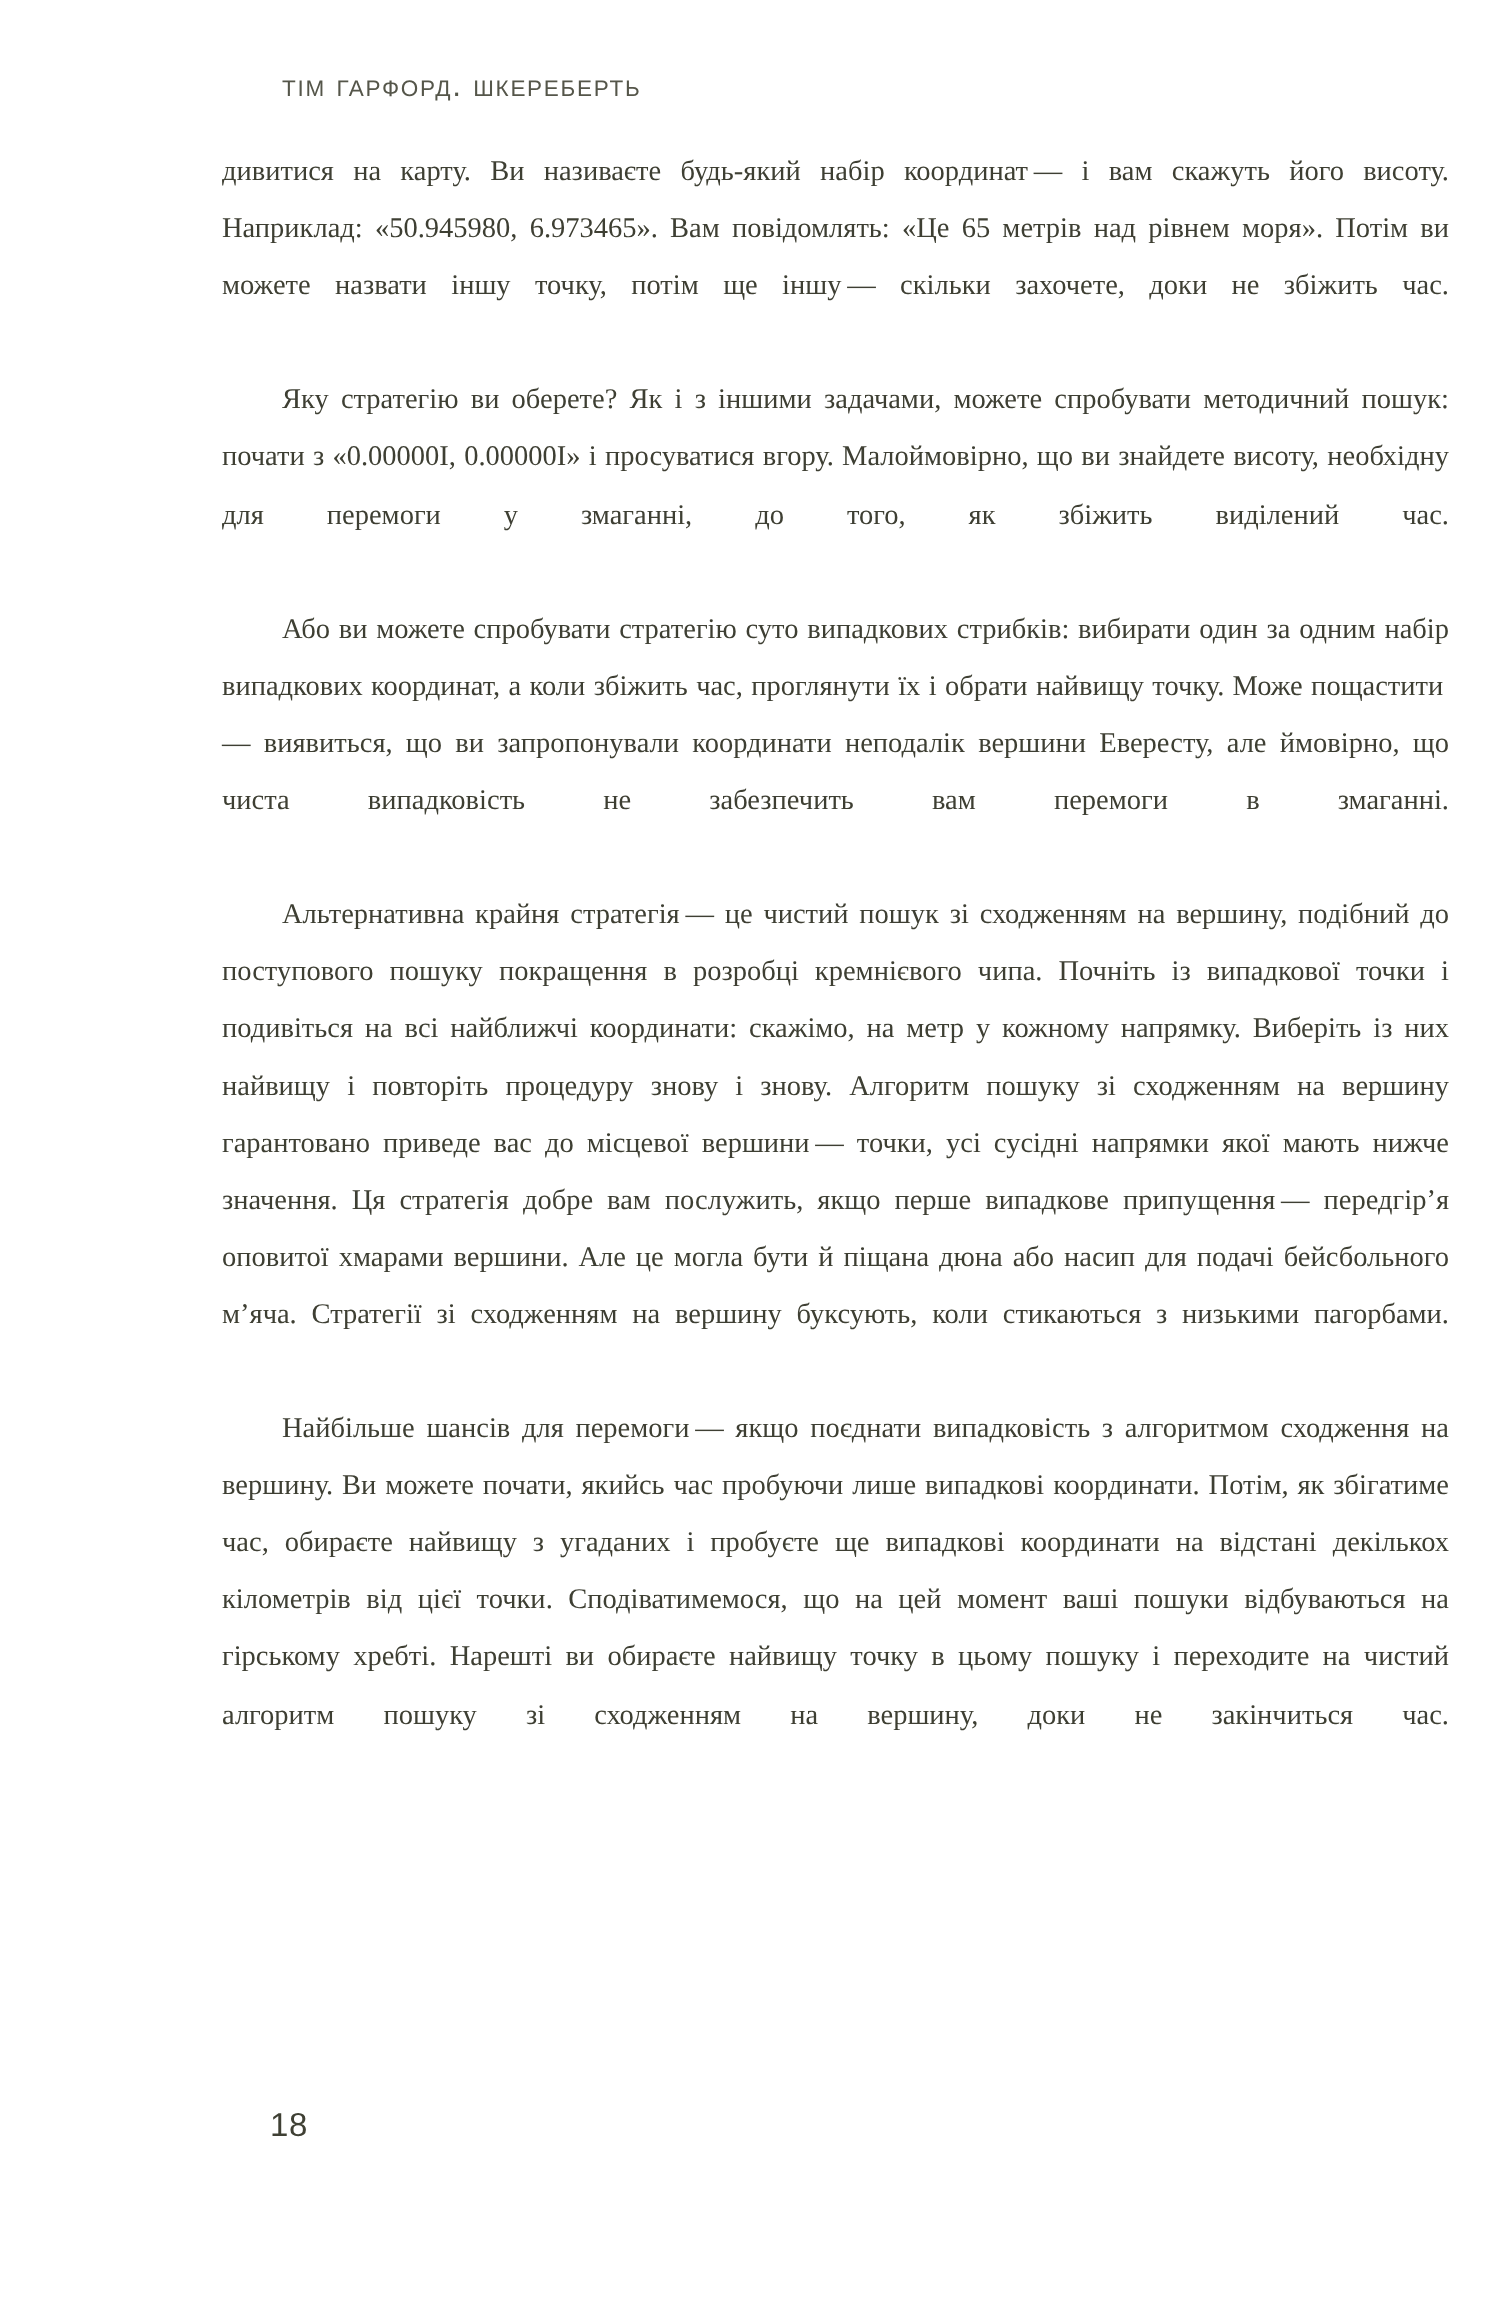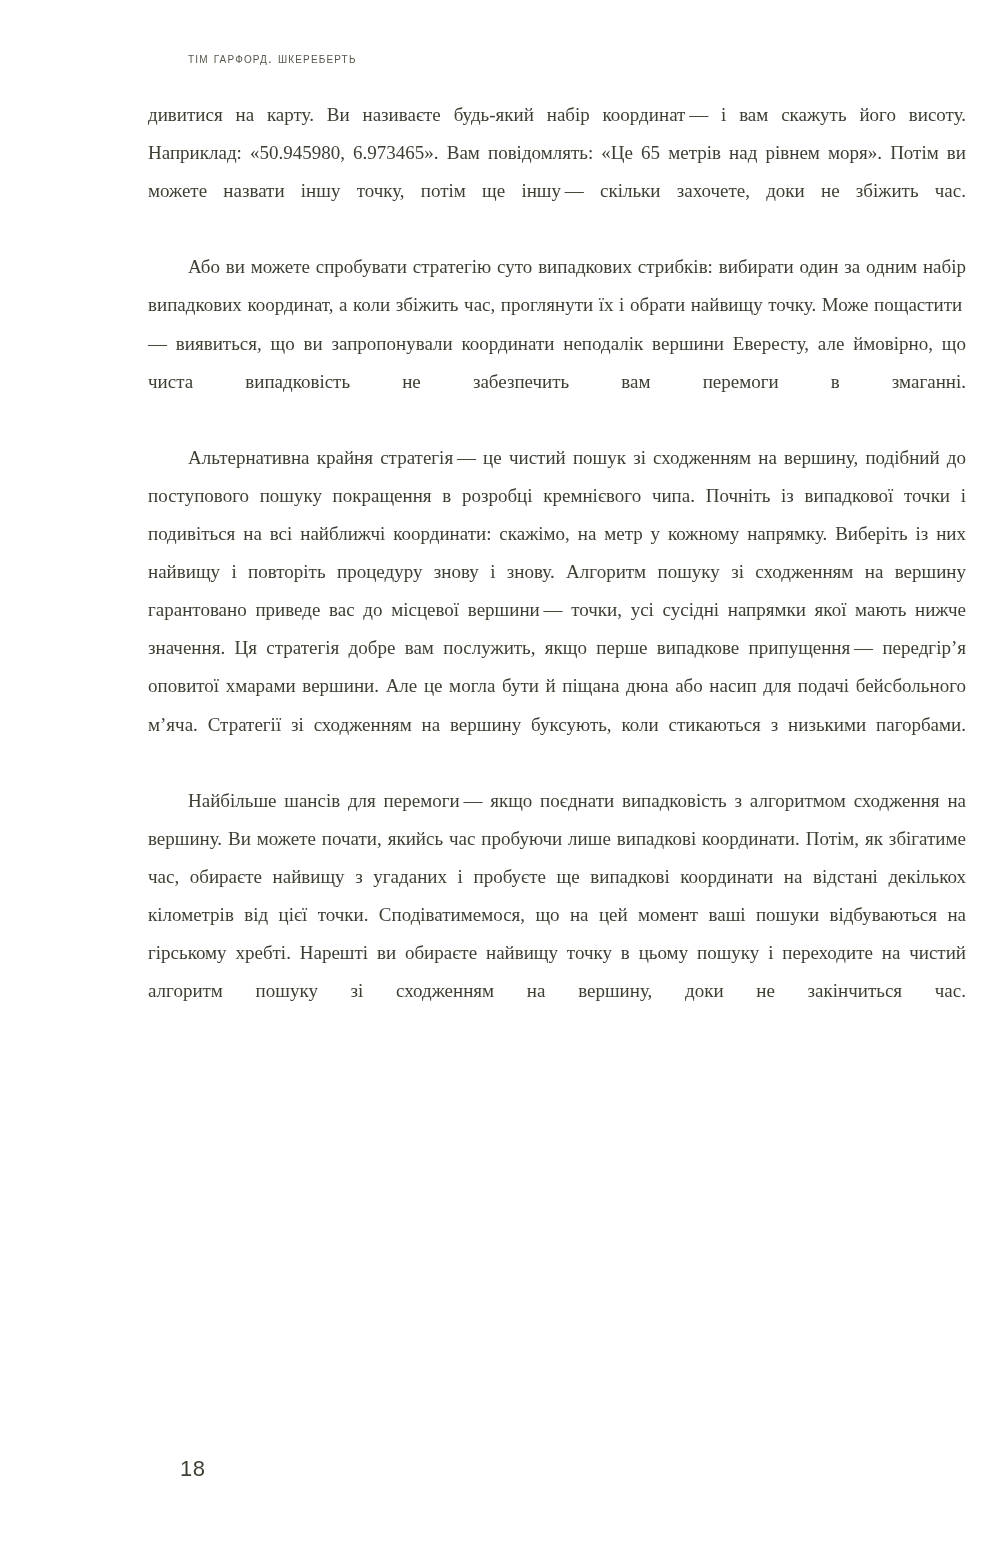--- a/index.html
+++ b/index.html
@@ -17,21 +17,21 @@
     overflow: hidden;
     font-family: "Liberation Serif", "DejaVu Serif", serif;
   }
 
   
   .running-head {
     position: absolute;
     left: 188px;
     top: 48px;
     font-family: "Liberation Sans", "DejaVu Sans", sans-serif;
-    font-size: 14px;
+    font-size: 21px;
     line-height: 20px;
     letter-spacing: 1.15px;
     color: #55564a;
     font-variant: small-caps;
     text-transform: lowercase;
     white-space: nowrap;
   }
   
 
   
@@ -63,37 +63,38 @@
   .textblock p::after {
     content: "";
     display: inline-block;
     width: 100%;
   }
 
   
   .folio {
     position: absolute;
     left: 180px;
-    top: 1456px;
+    top: 1404px;
     font-family: "Liberation Sans", "DejaVu Sans", sans-serif;
     font-size: 22px;
     line-height: 26px;
     color: #3f4034;
     letter-spacing: 0.5px;
   }
 </style>
 </head>
 <body>
 
 <div class="page">
 
   <div class="running-head">Тім Гарфорд. Шкереберть</div>
 
   <div class="textblock">
     <p class="no-indent">дивитися на карту. Ви називаєте будь-який набір координат — і вам скажуть його висоту. Наприклад: «50.945980, 6.973465». Вам повідомлять: «Це 65 метрів над рівнем моря». Потім ви можете назвати іншу точку, потім ще іншу — скільки захочете, доки не збіжить час.</p>
+    <p>Яку стратегію ви оберете? Як і з іншими задачами, можете спробувати методичний пошук: почати з «0.00000I, 0.00000I» і просуватися вгору. Малоймовірно, що ви знайдете висоту, необхідну для перемоги у змаганні, до того, як збіжить виділений час.</p>
     <p>Або ви можете спробувати стратегію суто випадкових стрибків: вибирати один за одним набір випадкових координат, а коли збіжить час, проглянути їх і обрати найвищу точку. Може пощастити — виявиться, що ви запропонували координати неподалік вершини Евересту, але ймовірно, що чиста випадковість не забезпечить вам перемоги в змаганні.</p>
     <p>Альтернативна крайня стратегія — це чистий пошук зі сходженням на вершину, подібний до поступового пошуку покращення в розробці кремнієвого чипа. Почніть із випадкової точки і подивіться на всі найближчі координати: скажімо, на метр у кожному напрямку. Виберіть із них найвищу і повторіть процедуру знову і знову. Алгоритм пошуку зі сходженням на вершину гарантовано приведе вас до місцевої вершини — точки, усі сусідні напрямки якої мають нижче значення. Ця стратегія добре вам послужить, якщо перше випадкове припущення — передгір’я оповитої хмарами вершини. Але це могла бути й піщана дюна або насип для подачі бейсбольного м’яча. Стратегії зі сходженням на вершину буксують, коли стикаються з низькими пагорбами.</p>
     <p>Найбільше шансів для перемоги — якщо поєднати випадковість з алгоритмом сходження на вершину. Ви можете почати, якийсь час пробуючи лише випадкові координати. Потім, як збігатиме час, обираєте найвищу з угаданих і пробуєте ще випадкові координати на відстані декількох кілометрів від цієї точки. Сподіватимемося, що на цей момент ваші пошуки відбуваються на гірському хребті. Нарешті ви обираєте найвищу точку в цьому пошуку і переходите на чистий алгоритм пошуку зі сходженням на вершину, доки не закінчиться час.</p>
   </div>
 
   <div class="folio">18</div>
 
 </div>
 
 </body></html>

